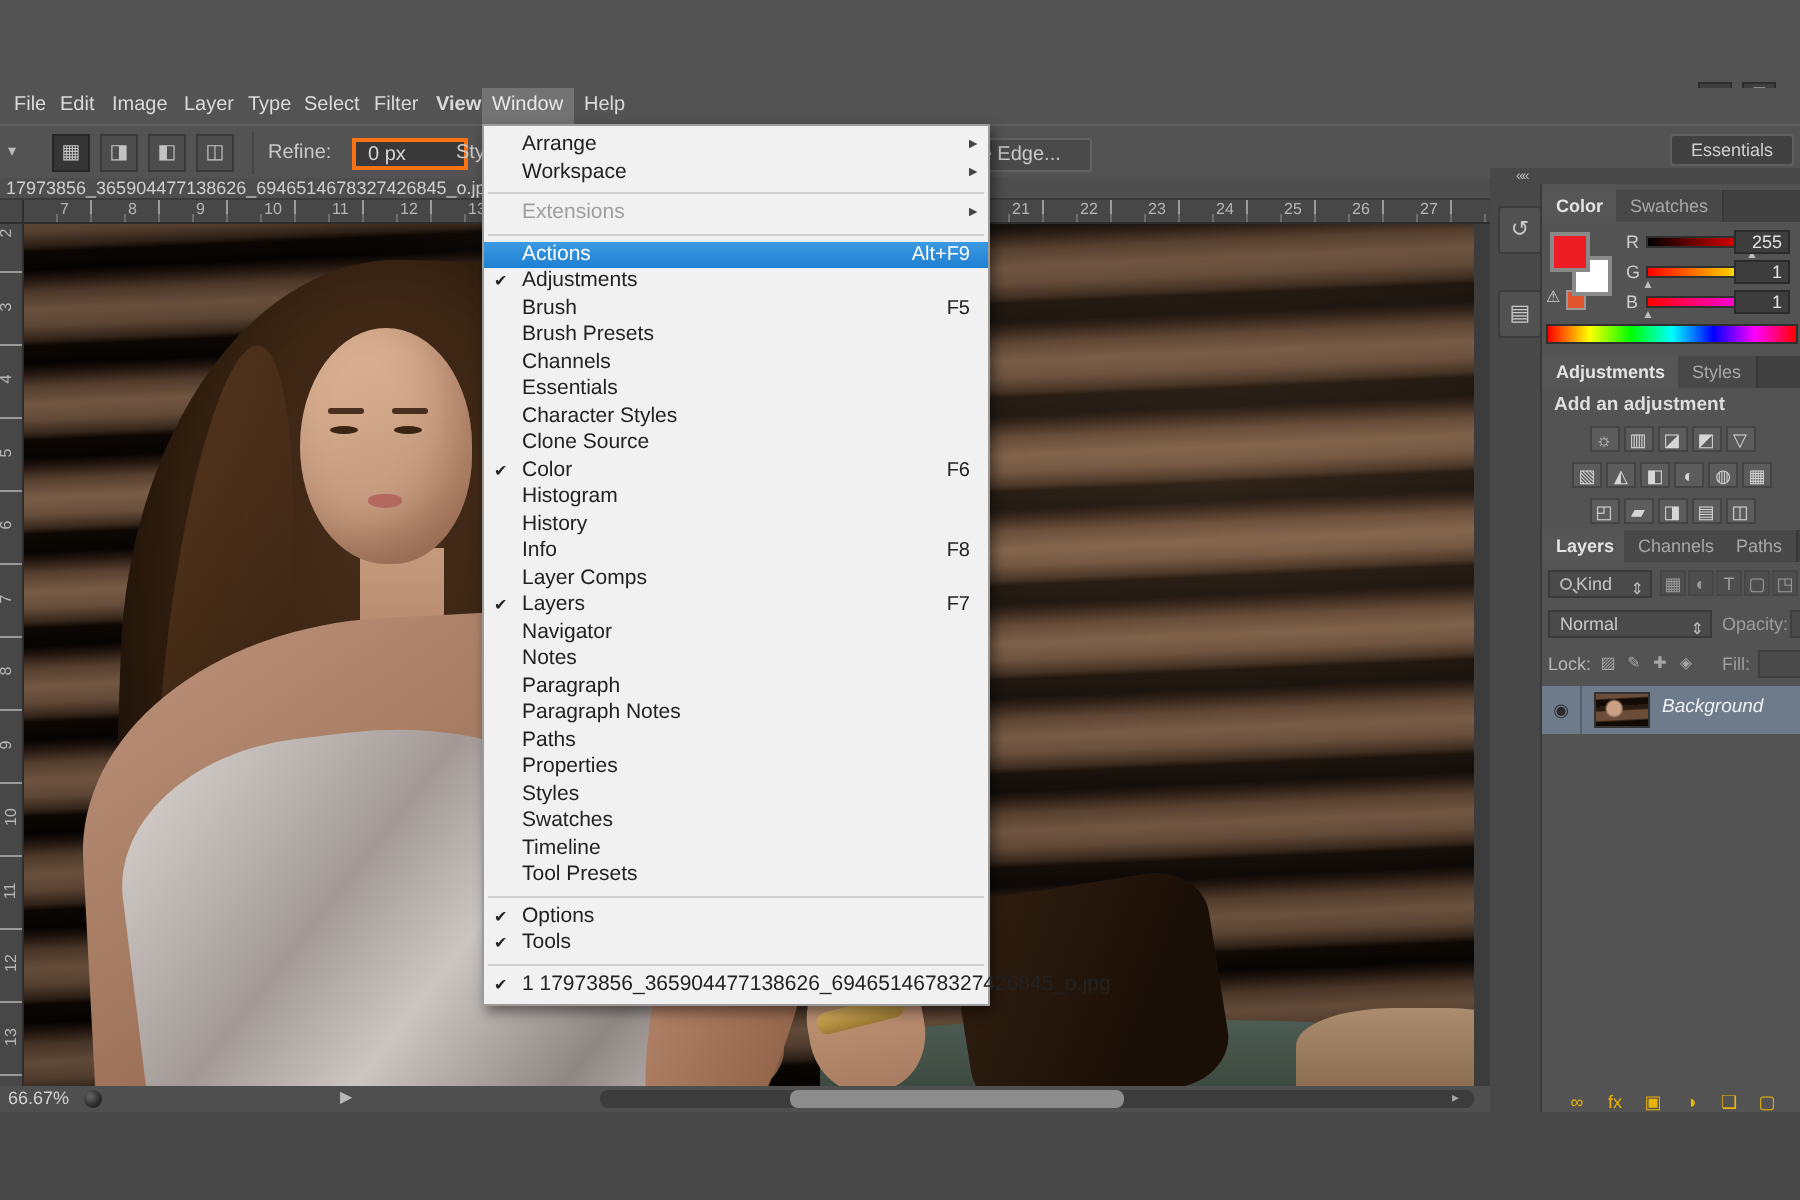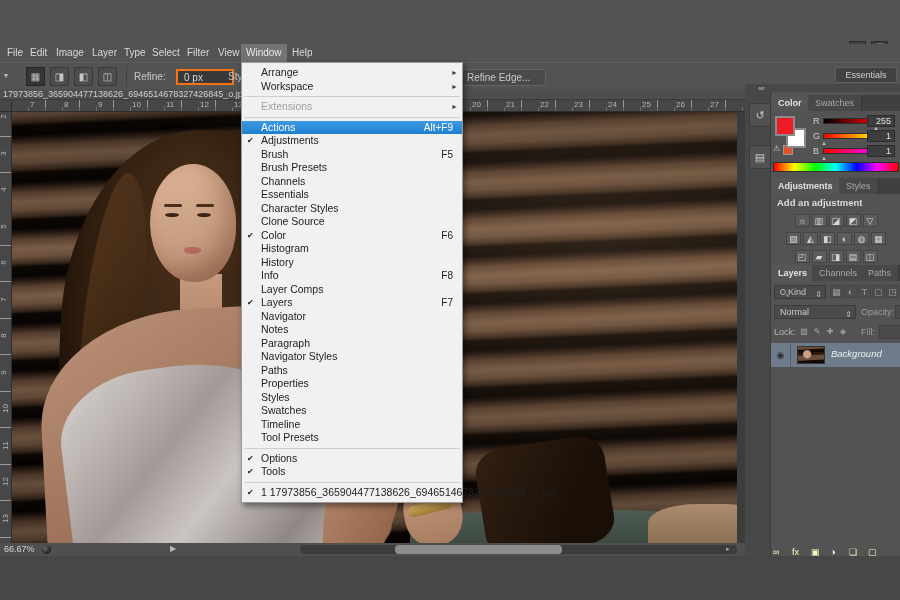--- a/index.html
+++ b/index.html
@@ -151,25 +151,25 @@
   .lockicon { display:inline-block; width:12px; height:12px; margin-left:1px; color:#a5a5a5; font-size:8px;
     line-height:11px; text-align:center; }
   .layerrow { position:absolute; left:0; width:130px; height:24px; background:#6e7b8a; }
   .eyebox { position:absolute; left:0; top:0; width:20px; height:24px; border-right:1px solid #55616e;
     color:#2c2c2c; font-size:9px; line-height:24px; text-align:center; }
   .thumb { position:absolute; left:26px; top:3px; width:28px; height:18px; border:1px solid #333;
     background:
       radial-gradient(circle at 35% 45%, #caa184 0 18%, rgba(0,0,0,0) 25%),
       repeating-linear-gradient(-3deg, #120a05 0 3px, #6b4e3a 4px 8px, #2a1a10 9px 11px); }
   .layername { position:absolute; left:60px; top:5px; font-style:italic; font-size:9.5px; color:#eceff2; }
-  .lbot { position:absolute; left:0; width:130px; text-align:left; color:#fef9c3; }
+  .lbot { position:absolute; left:0; width:130px; text-align:center; color:#eab308; }
   .lboticon { display:inline-block; width:15px; font-size:9px; margin:0 2px; }
 
   
-  .ddmenu { position:absolute; left:241px; top:62px; width:222px; background:#f1f1f1;
+  .ddmenu { position:absolute; left:241px; top:62px; width:254px; background:#f1f1f1;
     border:1px solid #9b9b9b; box-shadow:2px 3px 6px rgba(0,0,0,.45); padding:3px 0; z-index:50; }
   .mi { position:relative; height:13.5px; line-height:13.5px; font-size:10.5px; color:#222;
     padding-left:19px; white-space:nowrap; }
   .mi .chk { position:absolute; left:5px; top:0; font-size:8px; color:#222; }
   .mi .sc { position:absolute; right:9px; top:0; font-size:10px; color:#222; }
   .mi .arr { position:absolute; right:4px; top:0; font-size:7px; color:#444; }
   .mi.hl { background:linear-gradient(#3c9ae2,#1f7fd1); color:#fff; }
   .mi.hl .sc { color:#fff; }
   .mi.dis { color:#9f9f9f; }
   .msep { height:1px; background:#cfcfcf; margin:3px 2px; }
@@ -183,21 +183,21 @@
   <div class="winbtn" style="left:871px;">❐</div>
 
   <div class="menubar" id="menubar">
       <div class="mitem" style="left: 2px;">File</div>
       <div class="mitem" style="left: 25px;">Edit</div>
       <div class="mitem" style="left: 51px;">Image</div>
       <div class="mitem" style="left: 87px;">Layer</div>
       <div class="mitem" style="left: 119px;">Type</div>
       <div class="mitem" style="left: 147px;">Select</div>
       <div class="mitem" style="left: 182px;">Filter</div>
-      <div class="mitem" style="left: 213px;">View</div>
+      <div class="mitem" style="left: 213px; font-weight: bold;">View</div>
       <div class="mitem active" style="left: 241px;">Window</div>
       <div class="mitem" style="left: 287px;">Help</div>
     </div>
 
   <div class="optbar">
     <div class="toolpreset">▾</div>
     <div class="selbtn pressed" style="left:26px;">▦</div>
     <div class="selbtn" style="left:50px;">◨</div>
     <div class="selbtn" style="left:74px;">◧</div>
     <div class="selbtn" style="left:98px;">◫</div>
@@ -375,21 +375,21 @@
       <div class="mi">Clone Source</div>
       <div class="mi"><span class="chk">✔</span>Color<span class="sc">F6</span></div>
       <div class="mi">Histogram</div>
       <div class="mi">History</div>
       <div class="mi">Info<span class="sc">F8</span></div>
       <div class="mi">Layer Comps</div>
       <div class="mi"><span class="chk">✔</span>Layers<span class="sc">F7</span></div>
       <div class="mi">Navigator</div>
       <div class="mi">Notes</div>
       <div class="mi">Paragraph</div>
-      <div class="mi">Navigator Styles</div>
+      <div class="mi">Paragraph Notes</div>
       <div class="mi">Paths</div>
       <div class="mi">Properties</div>
       <div class="mi">Styles</div>
       <div class="mi">Swatches</div>
       <div class="mi">Timeline</div>
       <div class="mi">Tool Presets</div>
       <div class="msep"></div>
       <div class="mi"><span class="chk">✔</span>Options</div>
       <div class="mi"><span class="chk">✔</span>Tools</div>
       <div class="msep"></div>

